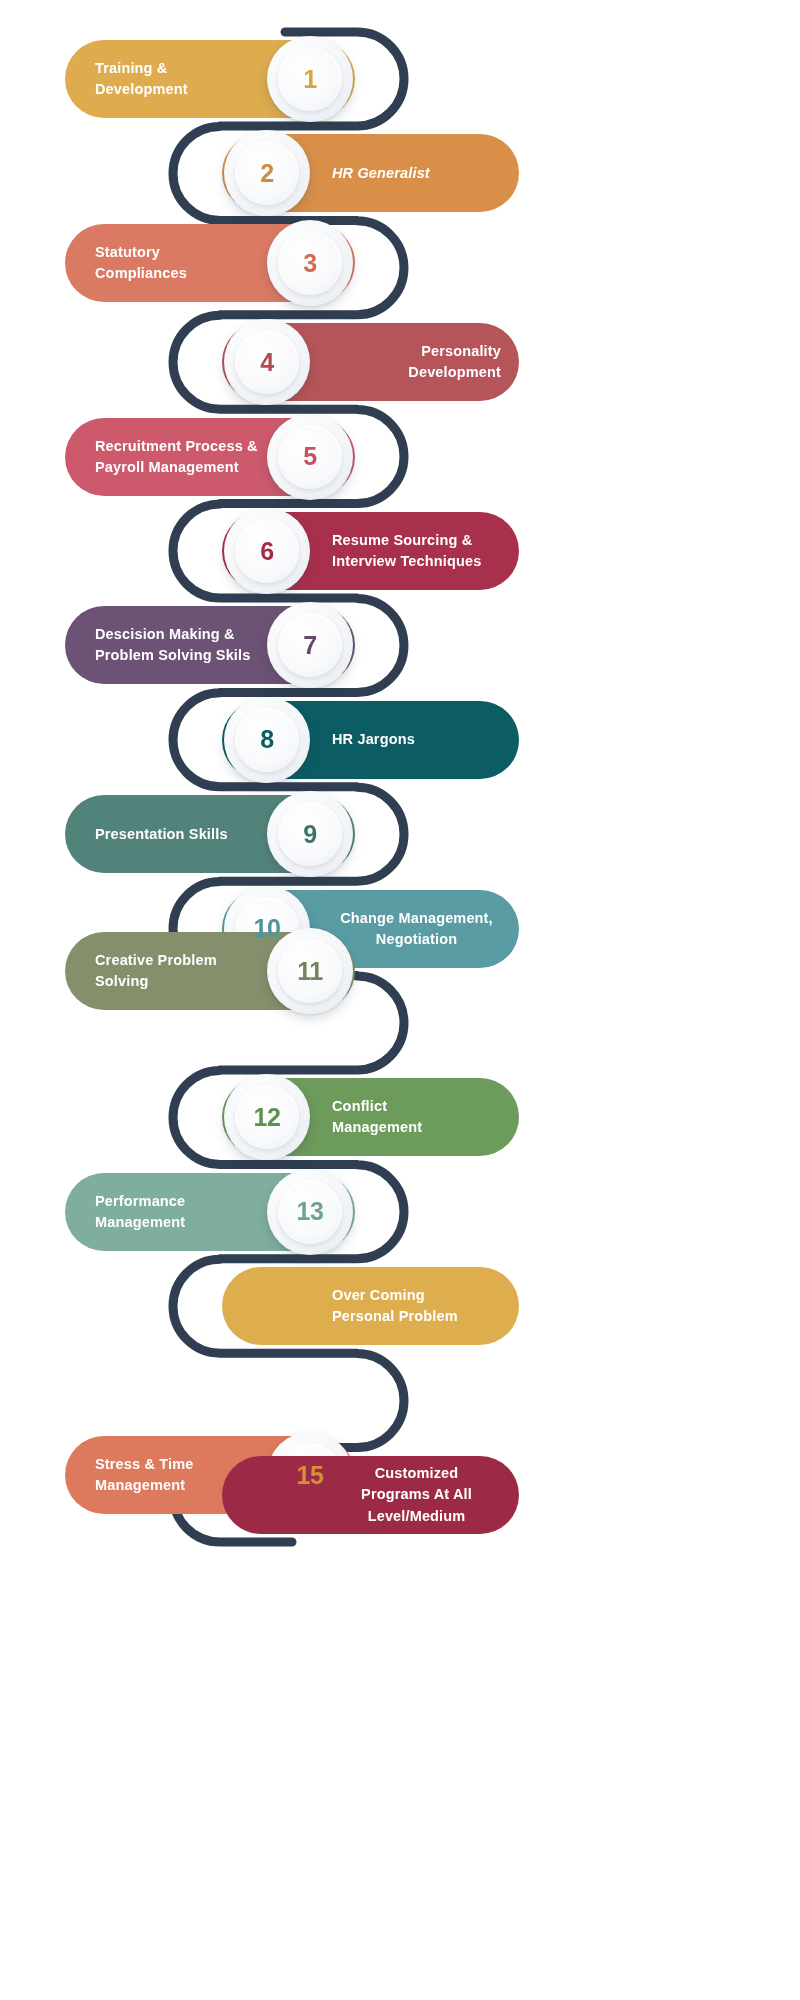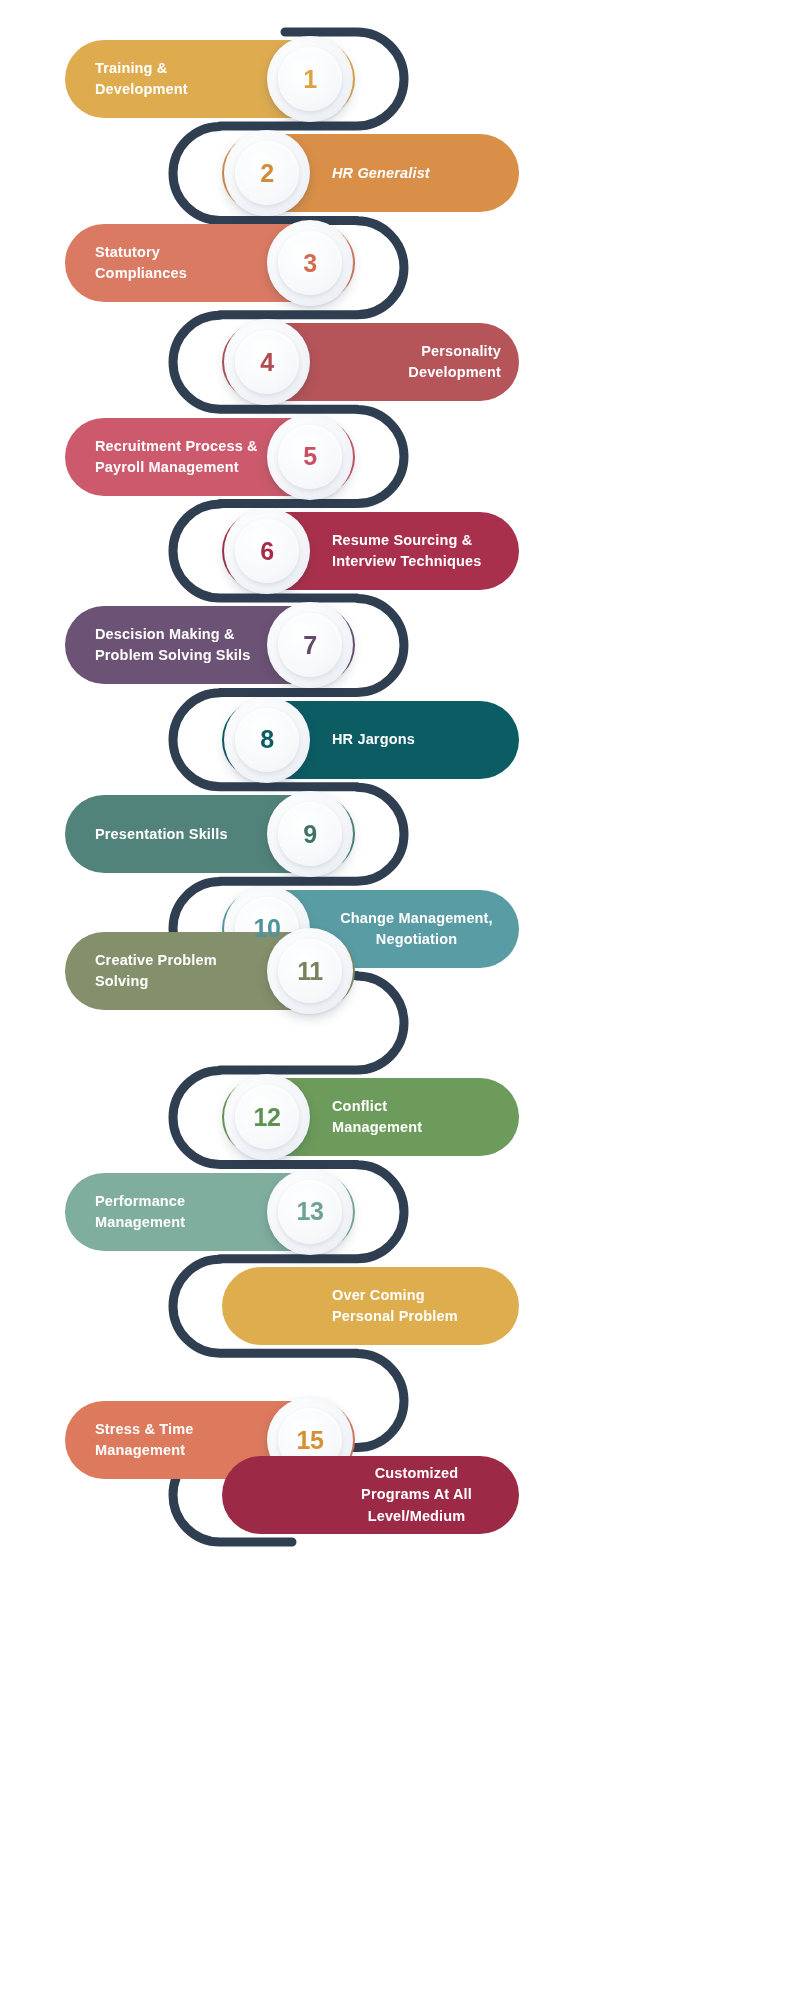--- a/index.html
+++ b/index.html
@@ -206,21 +206,21 @@
 Management</div>
         <div class="badge">
           <span class="badge-num" style="color: rgb(110, 163, 148);">13</span>
         </div>
       </div>
       <div class="row right" style="top: 1267.2px;">
         <div class="pill" style="background: rgb(221, 173, 78);"></div>
         <div class="pill-label" style="text-align: left;">Over Coming
 Personal Problem</div>
       </div>
-      <div class="row left" style="top: 1401px;">
+      <div class="row left" style="top: 1436px;">
         <div class="pill" style="background: rgb(221, 122, 93);"></div>
         <div class="pill-label">Stress &amp; Time
 Management</div>
         <div class="badge">
           <span class="badge-num" style="color: rgb(213, 144, 54);">15</span>
         </div>
       </div>
       <div class="row right" style="top: 1456px;">
         <div class="pill" style="background: rgb(156, 42, 71);"></div>
         <div class="pill-label" style="text-align: center;">Customized

